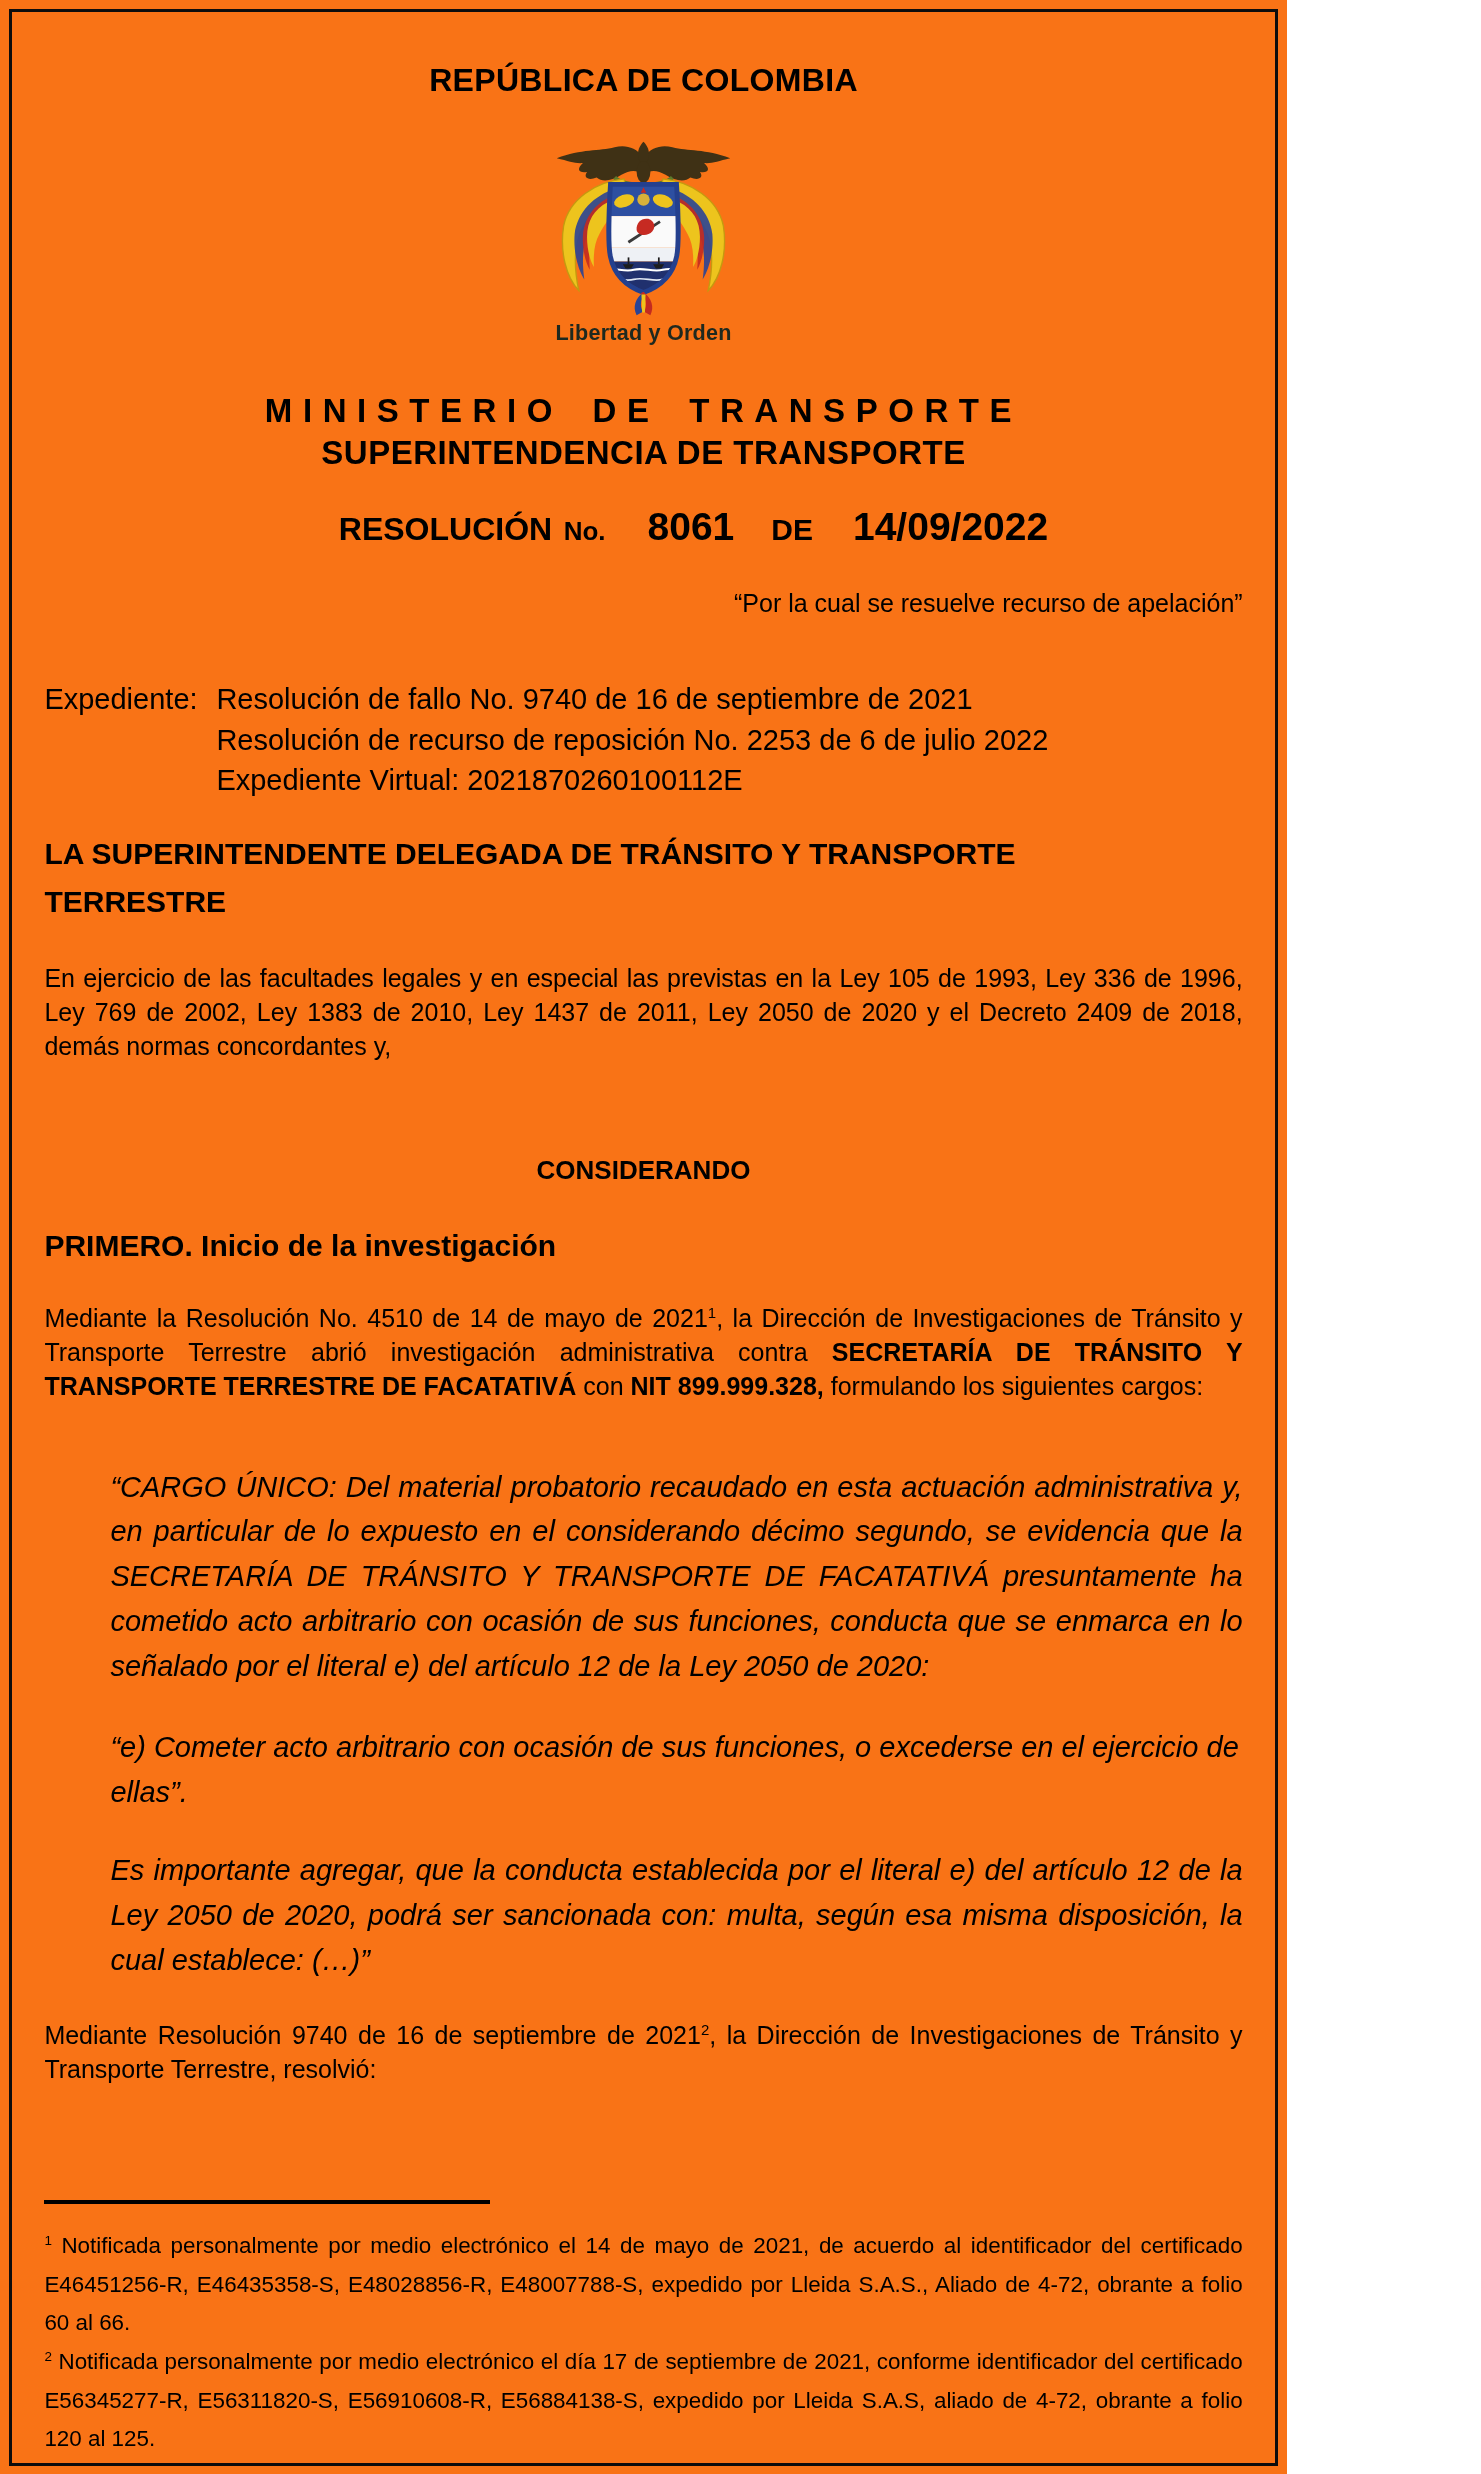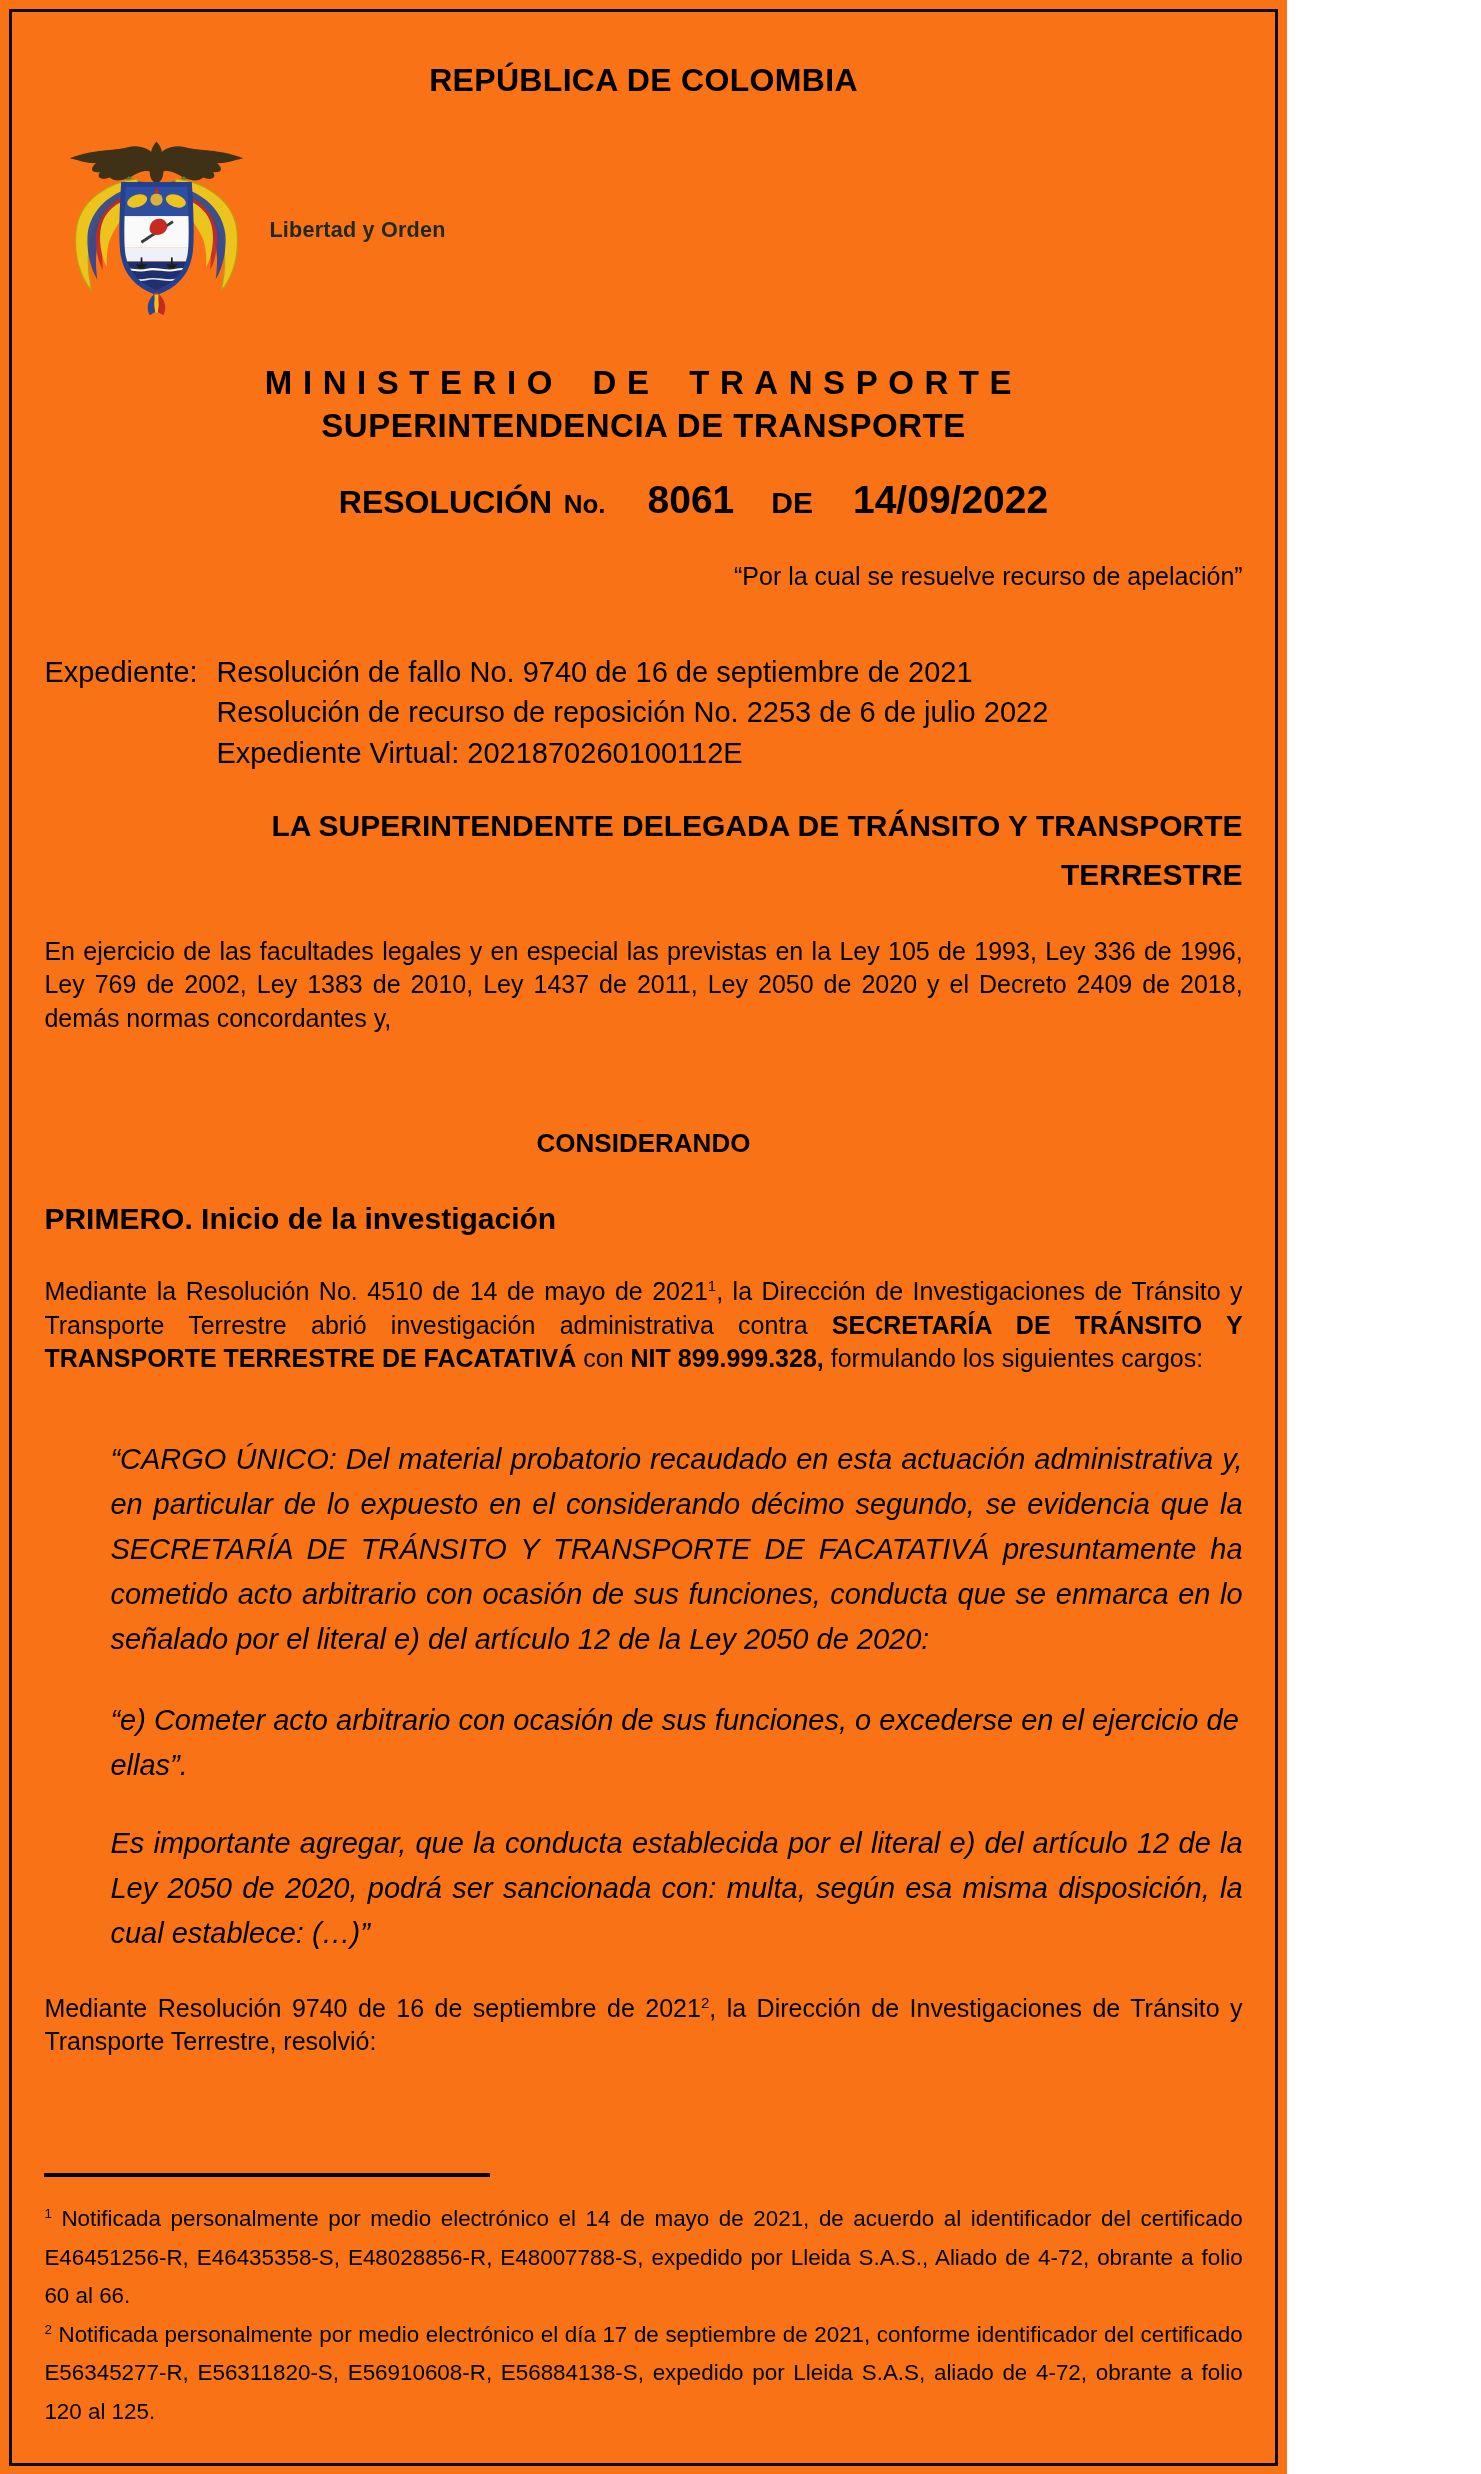--- a/index.html
+++ b/index.html
@@ -14,21 +14,21 @@
     border:3.6px solid #0d0d0d;
     padding:0 32px;
     overflow:hidden;
   }
 
   
   .republic {
     margin-top:50px; text-align:center;
     font-size:32px; font-weight:bold; letter-spacing:.01em;
   }
-  .emblem-wrap { margin-top:40px; display:flex; flex-direction:row; align-items:center; }
+  .emblem-wrap { margin-top:40px; display:flex; flex-direction:column; align-items:center; }
   .emblem-svg { width:225px; height:179px; display:block; }
   .emblem-caption { margin-top:1.4px; font-size:21.6px; font-weight:600; color:#1f291f; letter-spacing:.01em; }
 
   .ministry {
     margin-top:46px; text-align:center;
     font-size:33px; font-weight:bold;
     letter-spacing:.32em; word-spacing:.30em;
   }
   .superintendence {
     margin-top:4.3px; text-align:center;
@@ -48,21 +48,21 @@
   .res-date  { font-size:39px; margin-left:40px; }
 
   .subject { margin-top:40px; text-align:right; font-size:25px; }
 
   
   .expediente { margin-top:61px; display:flex; font-size:29px; line-height:1.4; }
   .exp-label { flex:0 0 172px; }
   .exp-lines { flex:1; }
 
   
-  .authority { margin-top:29px; text-align:right; font-weight:bold; font-size:30px; line-height:1.62; }
+  .authority { margin-top:29px; text-align:left; font-weight:bold; font-size:30px; line-height:1.62; }
   .para { margin-top:35px; font-size:25px; line-height:1.35; text-align:justify; }
   .h-center { margin-top:92px; text-align:center; font-weight:bold; font-size:26px; }
   .h-left { margin-top:43px; font-weight:bold; font-size:30px; }
   .h-left.tight { margin-top:36px; }
   .para.first-section { margin-top:39px; }
   .para.second-section { margin-top:36px; }
   .bold { font-weight:bold; }
   sup.ref { font-size:.6em; vertical-align:super; line-height:0; }
 
   

